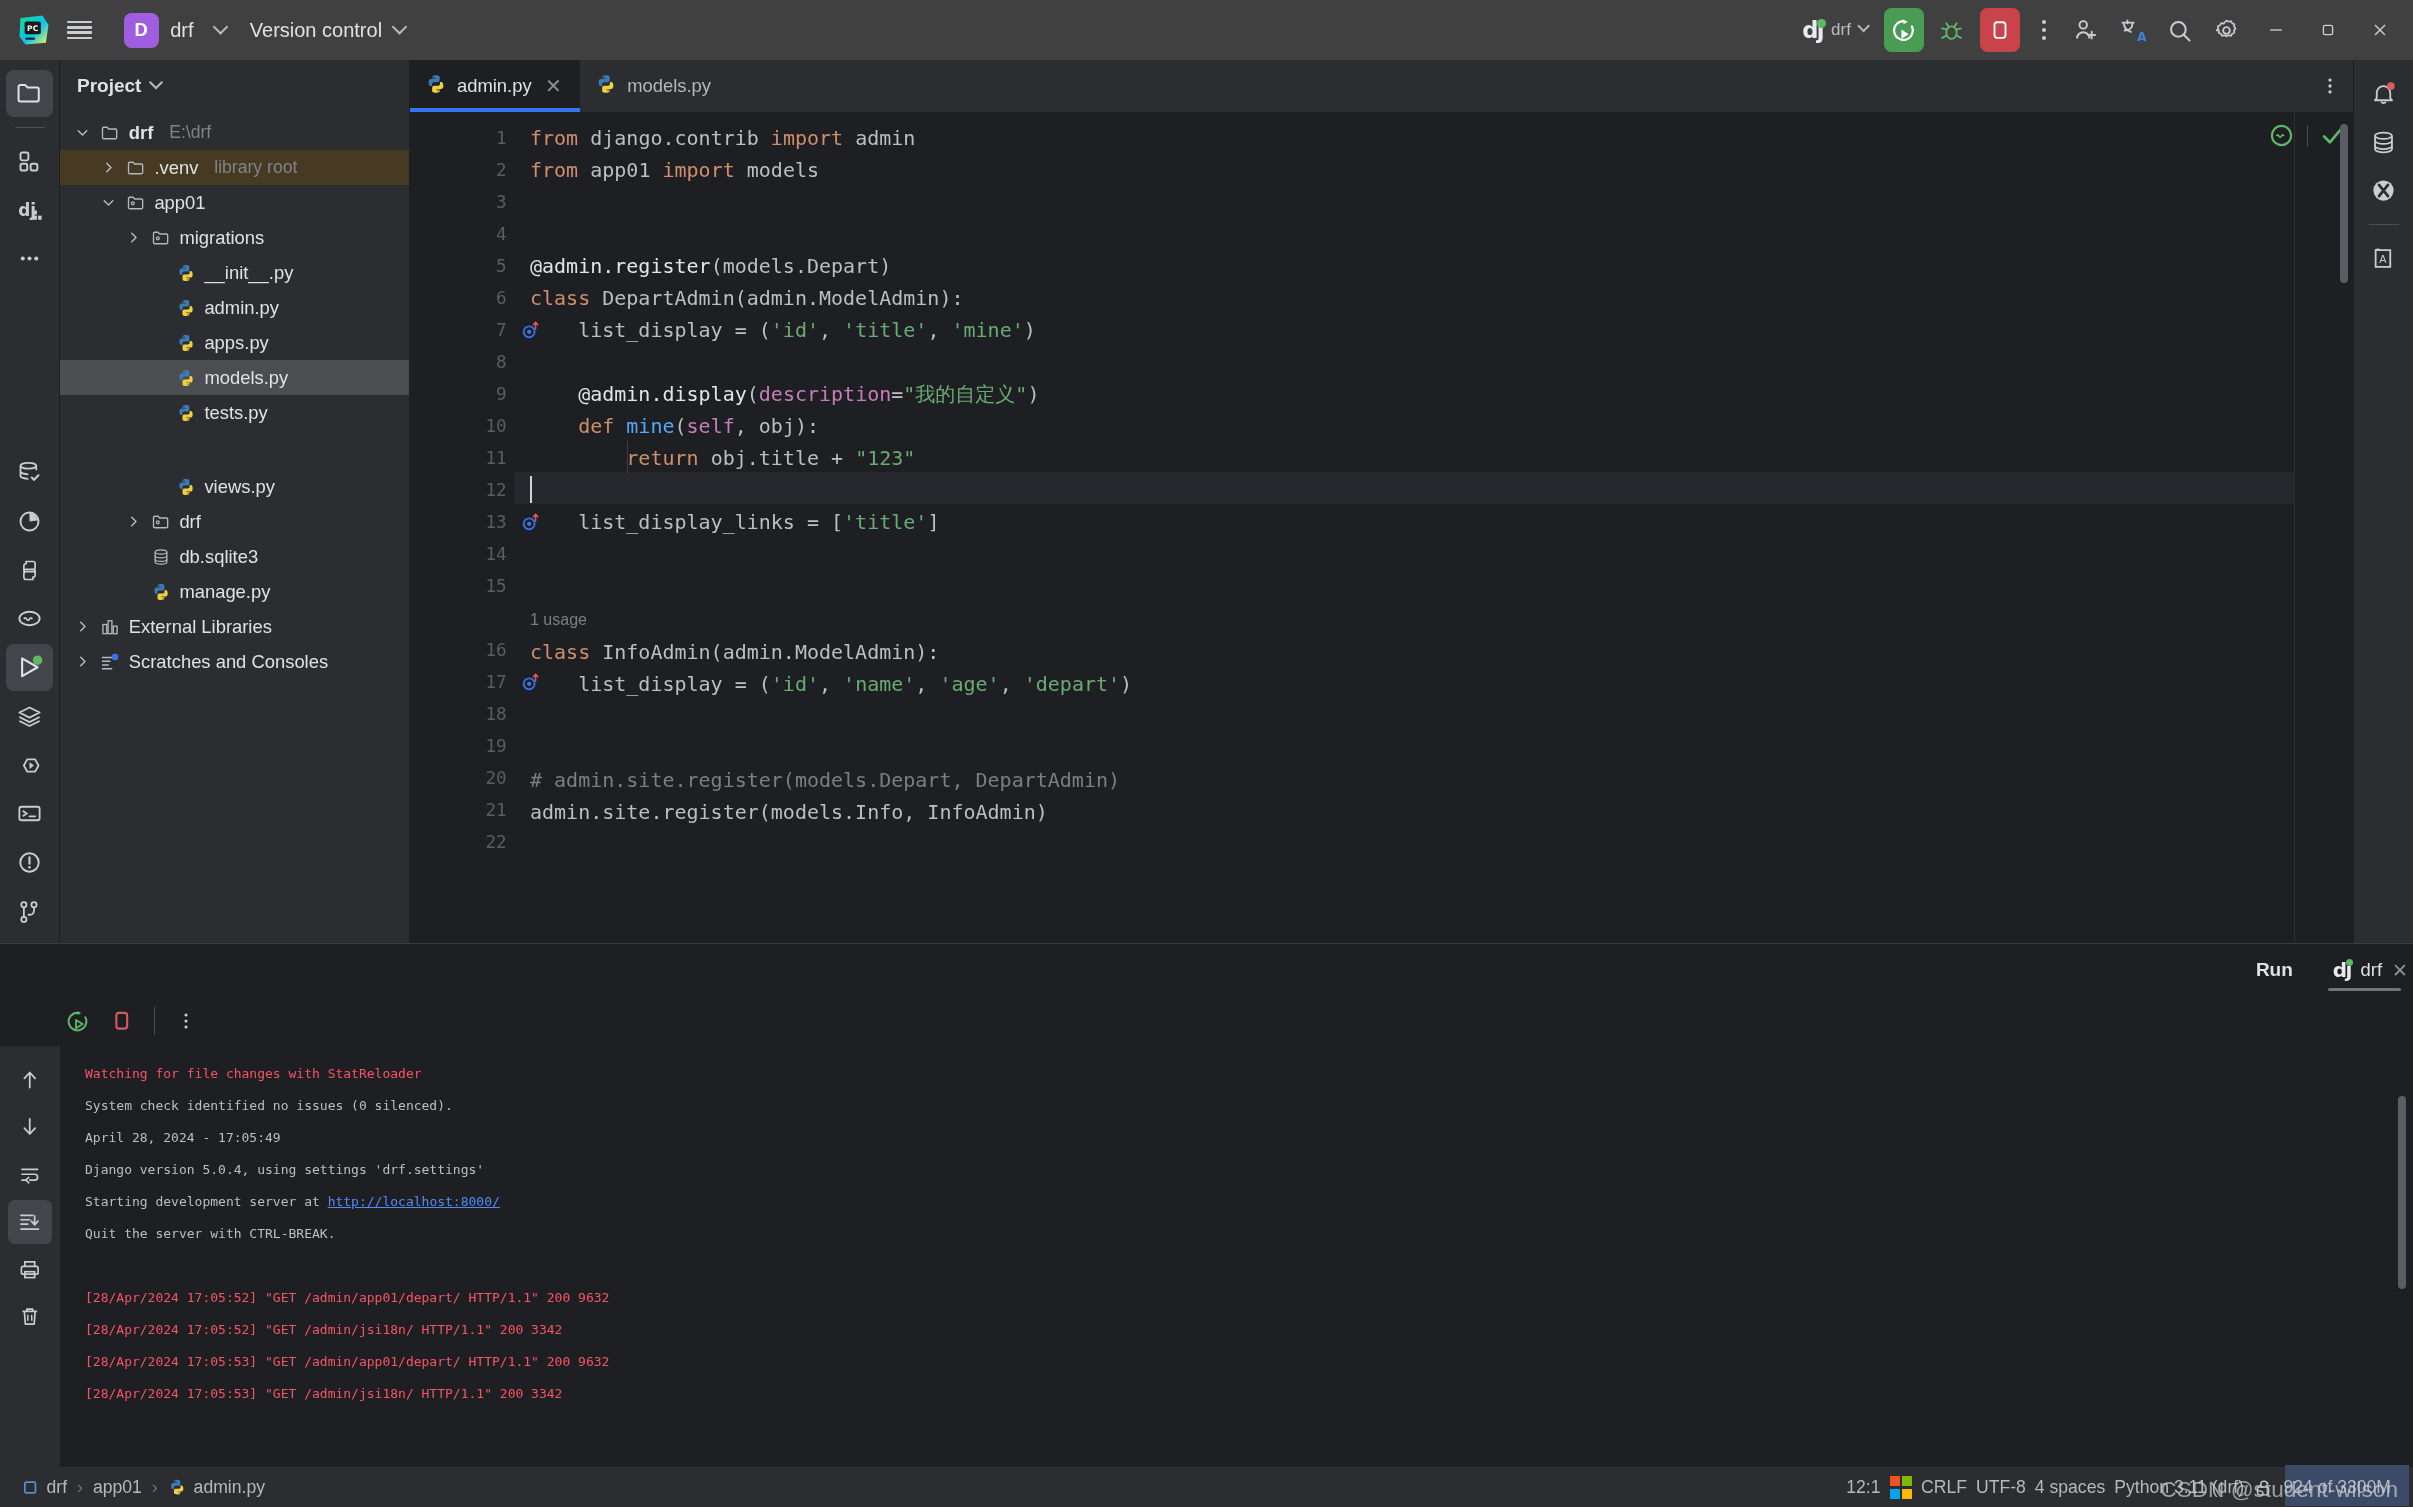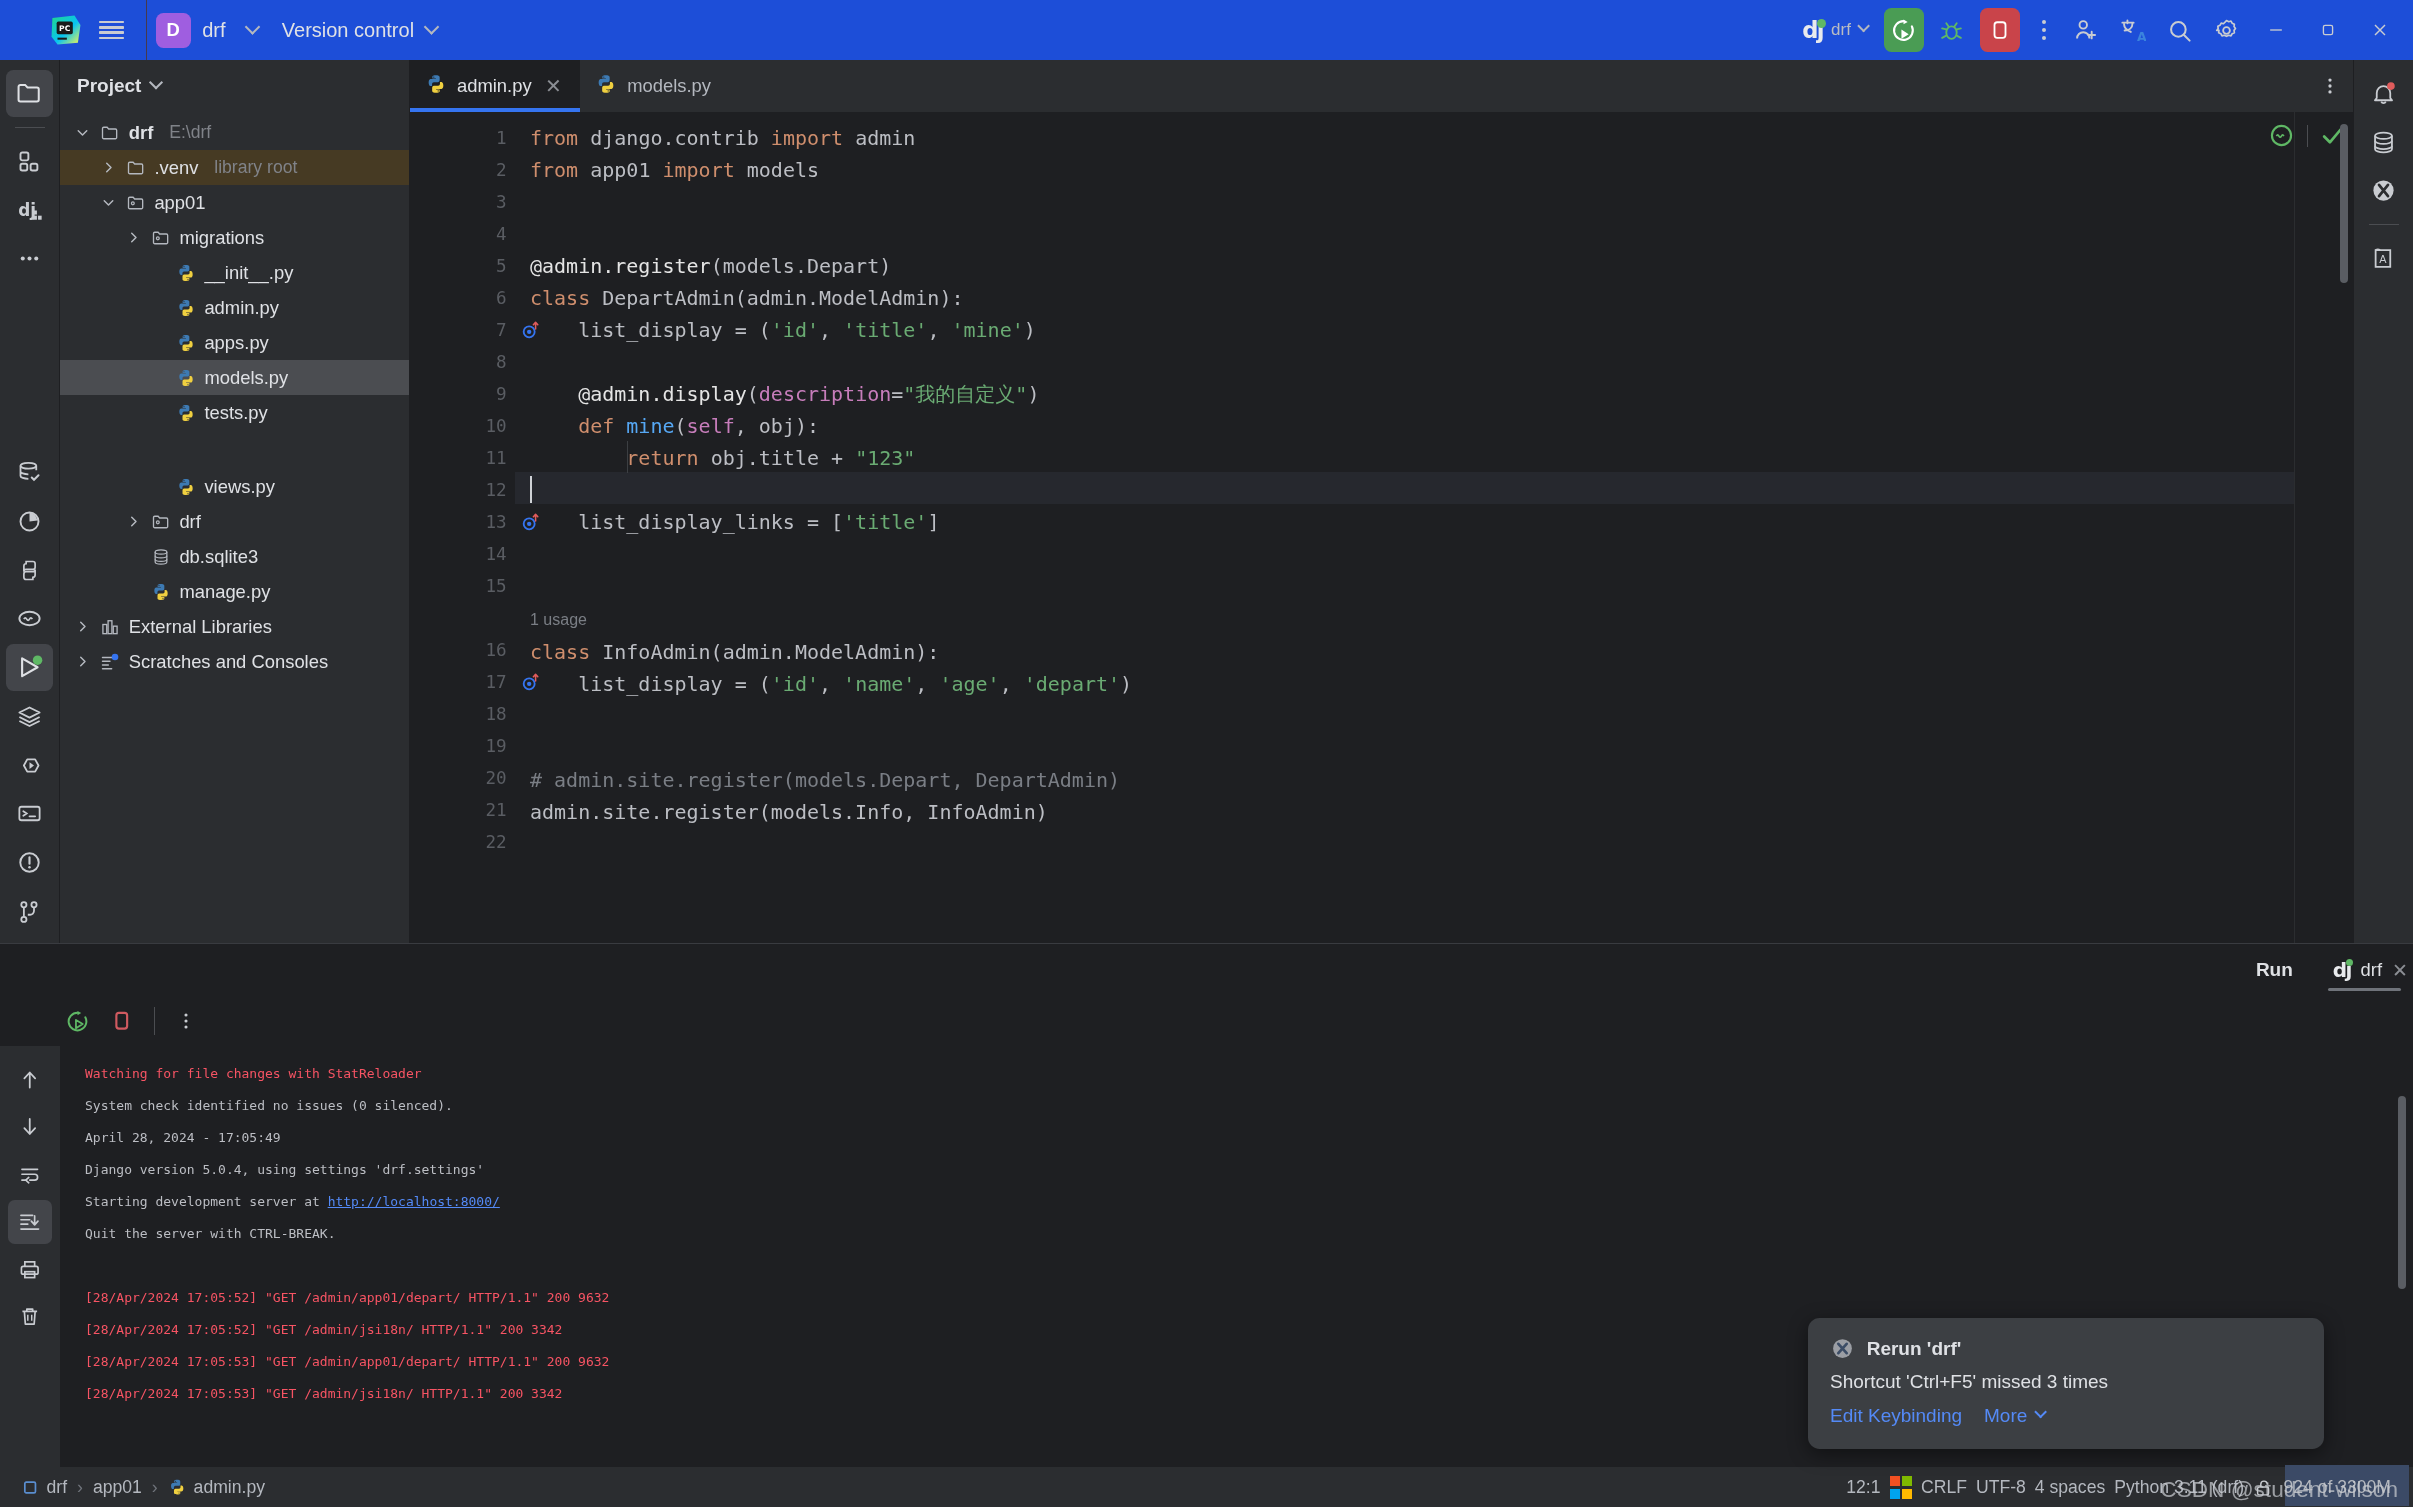--- a/index.html
+++ b/index.html
@@ -8,24 +8,23 @@
     background: #1e1f22;
     font-family: "Liberation Sans", sans-serif;
     color: #dfe1e5;
     overflow: hidden;
   }
   .app { position: relative; width: 2413px; height: 1508px; display: flex; flex-direction: column; }
 
   
   .titlebar {
     height: 60px; flex: 0 0 60px;
-    background: #1d4ed8;
+    background: #404040;
     display: flex; align-items: center;
     position: relative;
-    padding-left: 32px;
   }
   .tb-left { display: flex; align-items: center; gap: 0; padding-left: 11.7px; height:100%; }
   .tb-logo { width: 44px; height: 44px; display:flex; align-items:center; justify-content:center; }
   .tb-ico-btn {
     width: 47px; height: 47px; display: flex; align-items: center; justify-content: center;
     border-radius: 5.9px; cursor: pointer;
   }
   .hamburger { width: 25px; height: 18.4px; display:flex; flex-direction:column; justify-content:space-between; }
   .hamburger i { display:block; height:2.5px; background:#c9ccd1; border-radius:0.8px; }
   .vsep-tb { width:0.8px; height:60px; background:#46394d; margin:0 8.4px 0 11.7px; }
@@ -820,37 +819,20 @@
 <span class="c-red">[28/Apr/2024 17:05:52] "GET /admin/app01/depart/ HTTP/1.1" 200 9632</span>
 <span class="c-red">[28/Apr/2024 17:05:52] "GET /admin/jsi18n/ HTTP/1.1" 200 3342</span>
 <span class="c-red">[28/Apr/2024 17:05:53] "GET /admin/app01/depart/ HTTP/1.1" 200 9632</span>
 <span class="c-red">[28/Apr/2024 17:05:53] "GET /admin/jsi18n/ HTTP/1.1" 200 3342</span>
 </pre>
         <div class="con-scroll"></div>
       </div>
     </div>
   </div>
 
-  <div class="notif">
-    <div class="notif-hrow">
-      <svg width="25" height="25" viewBox="0 0 24 24">
-        <circle cx="12" cy="12" r="9" fill="#9b9ea4"></circle>
-        <path d="M8 7.5 L16 16.5 M16 7.5 L8 16.5" stroke="#3c4d66" stroke-width="2.6" stroke-linecap="round"></path>
-      </svg>
-      <span class="notif-title">Rerun 'drf'</span>
-    </div>
-    <div class="notif-sub">Shortcut 'Ctrl+F5' missed 3 times</div>
-    <div class="notif-actions">
-      <span class="notif-link">Edit Keybinding</span>
-      <span class="notif-more">
-        <span class="notif-link">More</span>
-        <span class="chev" style="width:9.2px;height:9.2px;border-color:#548af7;"></span>
-      </span>
-    </div>
-  </div>
 
   <div class="statusbar">
     <div class="crumbs">
       <span class="crumb">
         <svg width="17" height="17" viewBox="0 0 24 24">
           <rect x="4" y="4.5" width="15" height="15" rx="2" fill="none" stroke="#5a8ed0" stroke-width="2.4"></rect>
         </svg>
         <span>drf</span>
       </span>
       <span class="crumb-sep">›</span>

